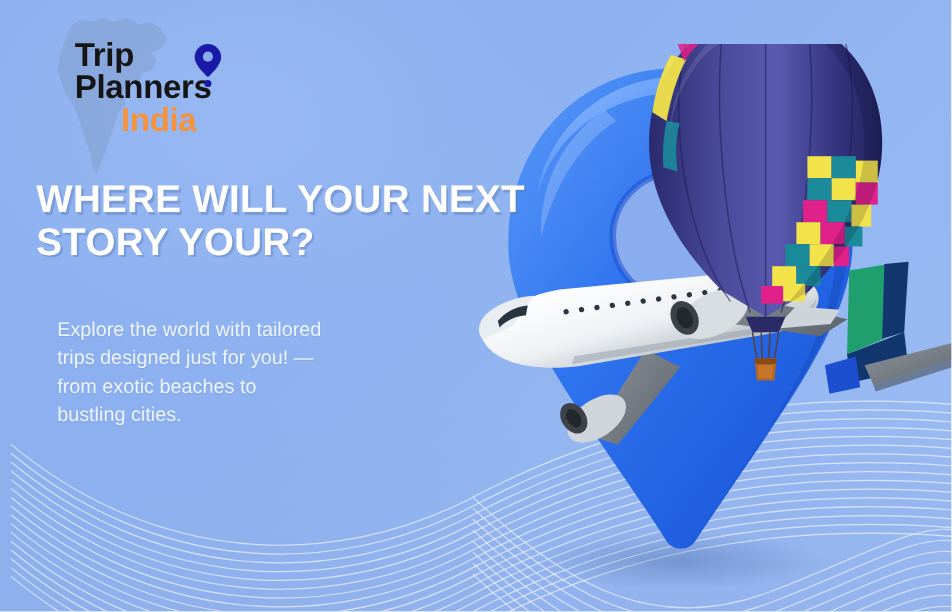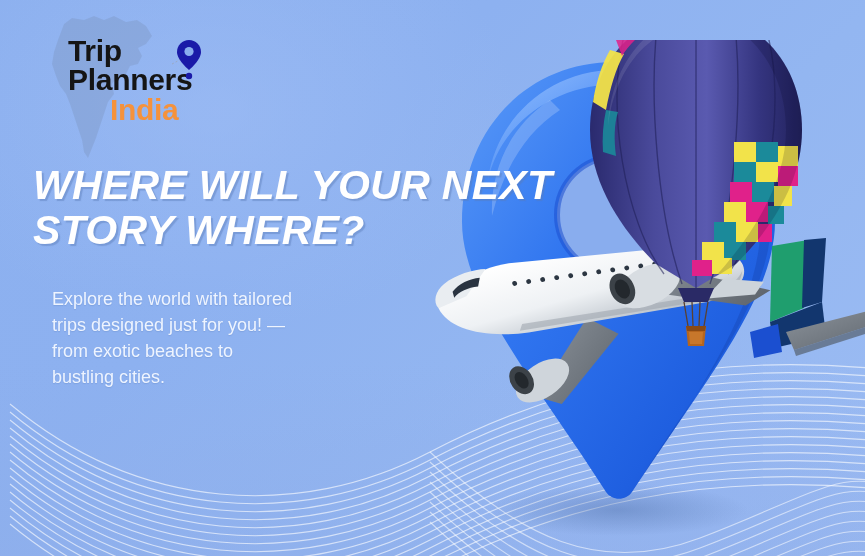--- a/index.html
+++ b/index.html
@@ -77,26 +77,25 @@
     left: 104px; top: 2px;
     width: 34px; height: 44px;
   }
 
   
   .headline {
     position: absolute;
     left: 33px; top: 163px;
     width: 540px;
     color: #ffffff;
-    font-size: 41px;
+    font-size: 35px;
     font-weight: bold;
     line-height: 1.1;
     letter-spacing: 0.3px;
     text-shadow: 2px 2px 1px rgba(90,125,185,0.45);
-    font-style: italic;
   }
 
   
   .subcopy {
     position: absolute;
     left: 52px; top: 286px;
     width: 245px;
     color: #eef4ff;
     font-size: 18px;
     line-height: 1.45;
@@ -347,18 +346,18 @@
     <svg class="logo-pin" viewBox="0 0 34 44">
       <path fill="none" stroke="#9aa9c4" stroke-width="1" stroke-dasharray="2 2" d="M0,26 C 8,22 14,18 17,13"></path>
       <path fill="#1a1aa8" d="M17,2 C 10.4,2 5,7.4 5,14 C 5,22 17,32 17,32 C 17,32 29,22 29,14 C 29,7.4 23.6,2 17,2 Z"></path>
       <circle cx="17" cy="13.5" r="4.6" fill="#89adee"></circle>
       <circle cx="17" cy="38" r="3.2" fill="#1a1aa8"></circle>
     </svg>
   </div>
 
   <div class="headline">
     <div>WHERE WILL YOUR NEXT</div>
-    <div>STORY WHERE?</div>
+    <div>STORY YOUR?</div>
   </div>
 
   <div class="subcopy">Explore the world with tailored trips designed just for you! — from exotic beaches to bustling cities.</div>
 
 </div>
 
 </body></html>

